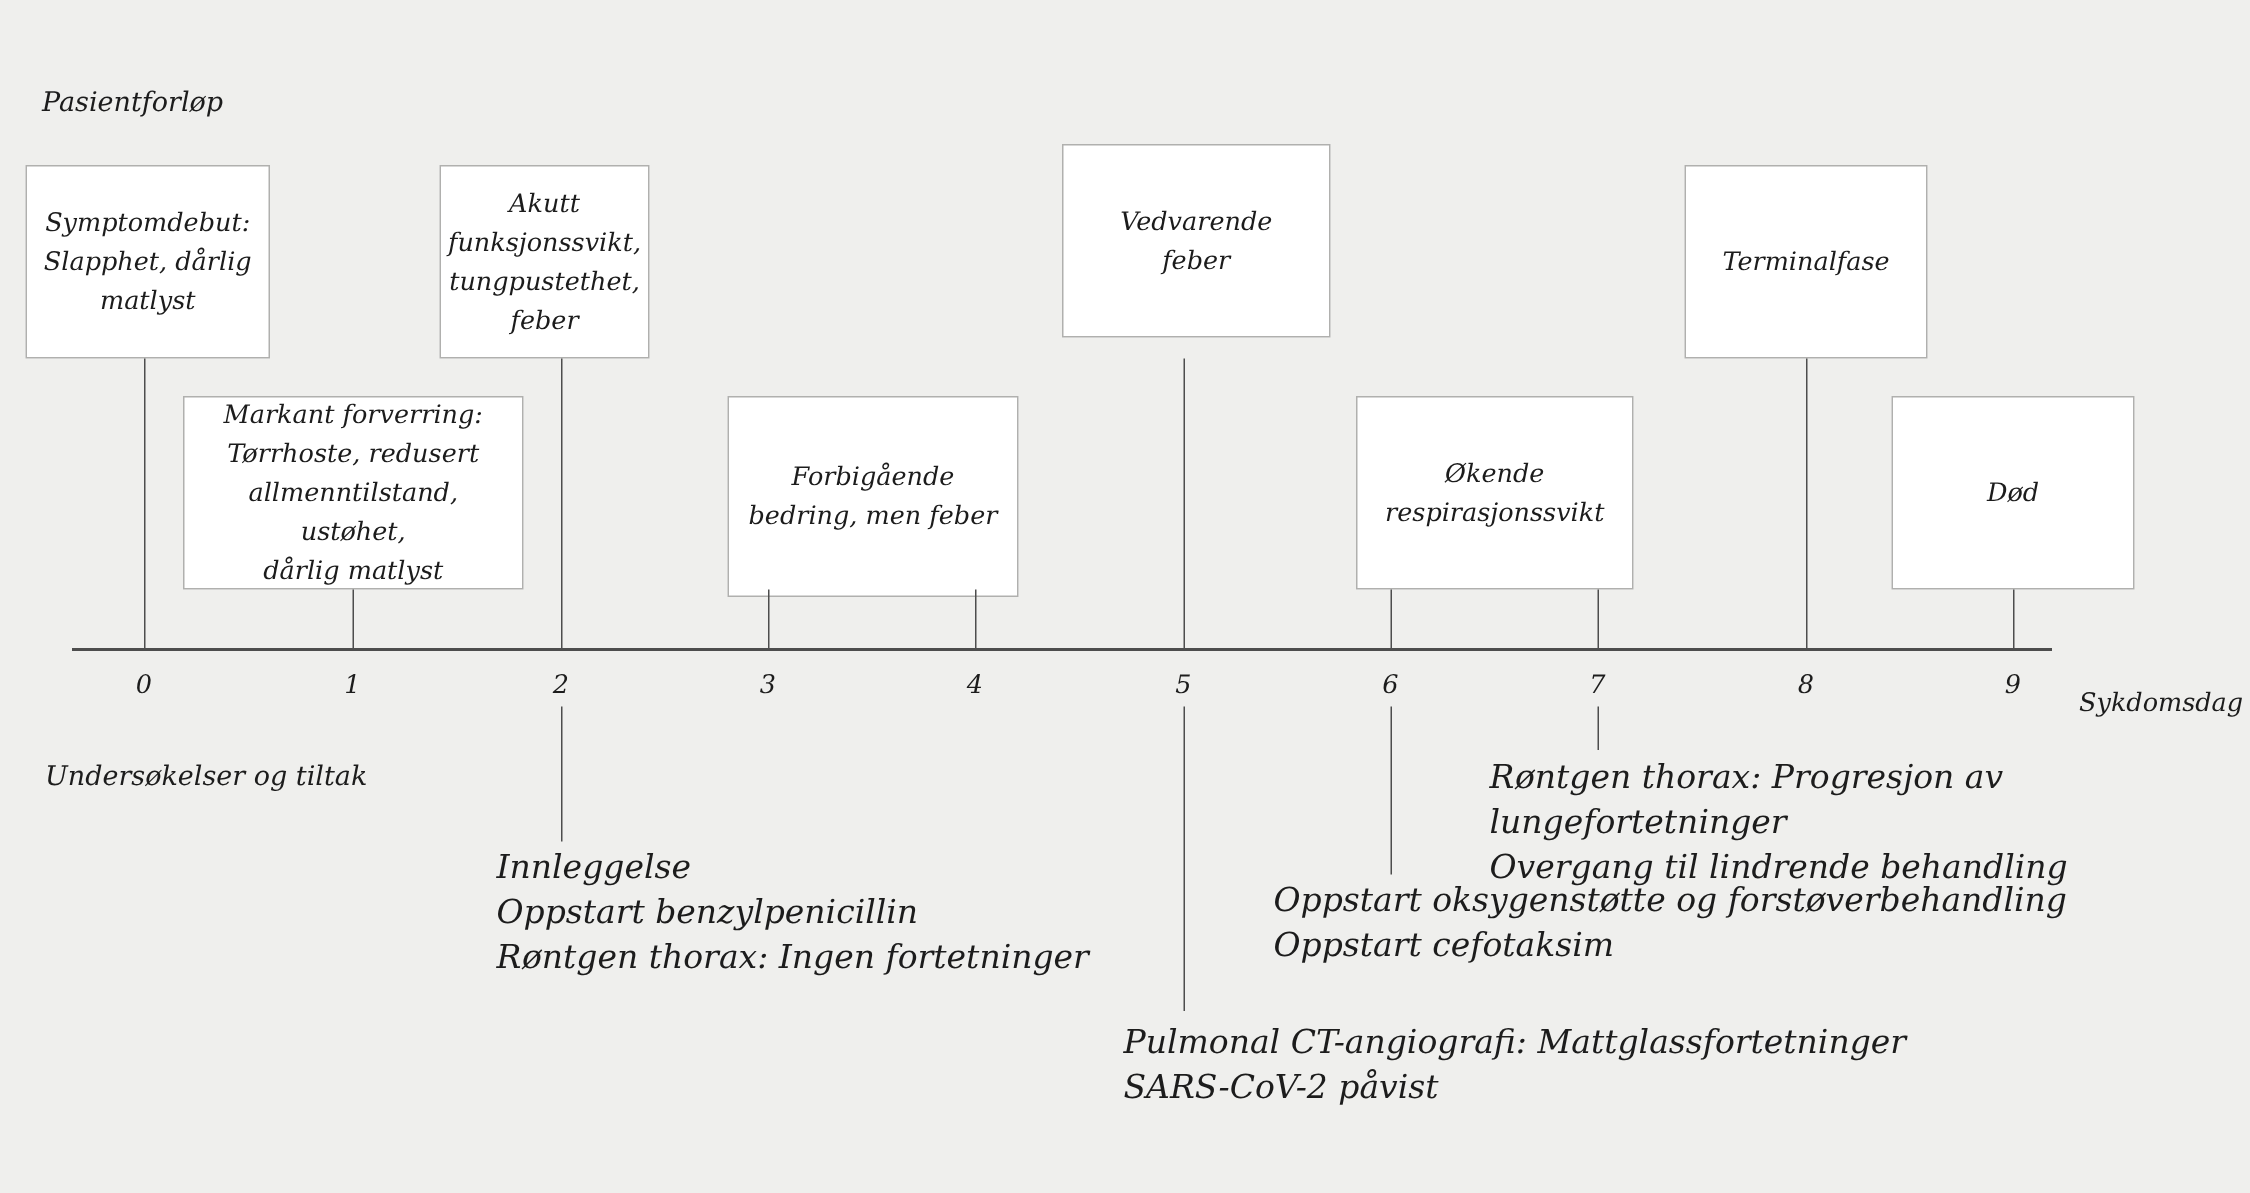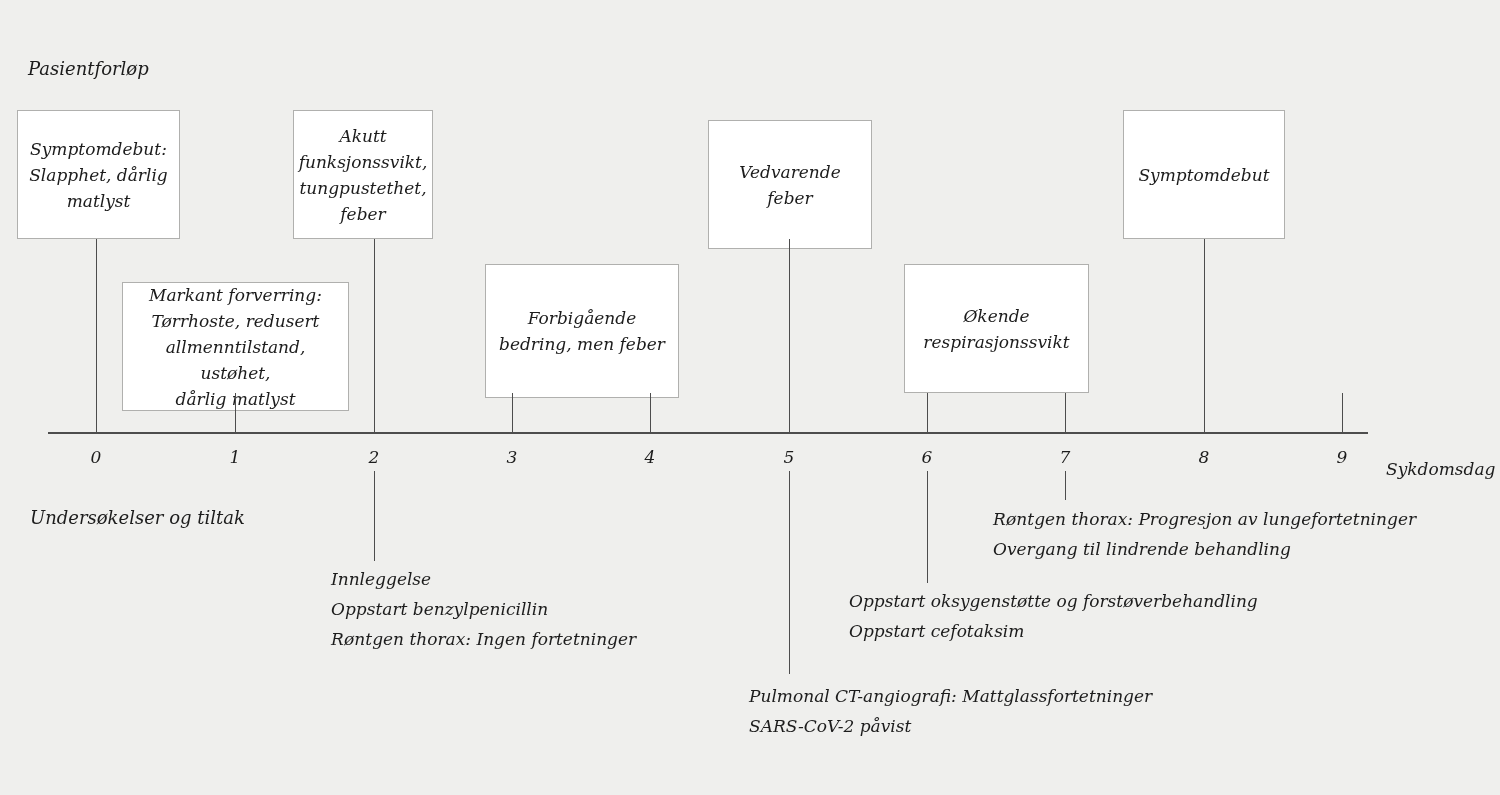--- a/index.html
+++ b/index.html
@@ -62,63 +62,66 @@
     line-height:22px;
   }
   .axis-name{
     position:absolute;
     font-size:17px;
     line-height:22px;
     margin-top:12px;
   }
   .annotation{
     position:absolute;
-    font-size:17px;
+    font-size:22px;
     line-height:30px;
     white-space:pre-line;
   }
 </style>
 </head>
 <body>
 
 <div class="figure">
 
   <div class="section-label" style="left:28px; top:58px;">Pasientforløp</div>
 
   <div class="event-box" style="left:17px;  top:110px; width:163px; height:129px;">
     <div class="box-label">Symptomdebut:
 Slapphet, dårlig
 matlyst</div>
   </div>
-  <div class="event-box" style="left:122px; top:264px; width:227px; height:129px;margin-top:18px;">
+  <div class="event-box" style="left:122px; top:264px; width:227px; height:129px;">
     <div class="box-label">Markant forverring:
 Tørrhoste, redusert
 allmenntilstand, ustøhet,
 dårlig matlyst</div>
   </div>
   <div class="event-box" style="left:293px; top:110px; width:140px; height:129px;">
     <div class="box-label">Akutt
 funksjonssvikt,
 tungpustethet,
 feber</div>
   </div>
   <div class="event-box" style="left:485px; top:264px; width:194px; height:134px;">
     <div class="box-label">Forbigående
 bedring, men feber</div>
   </div>
-  <div class="event-box" style="left:708px; top:120px; width:164px; height:129px;">
+  <div class="event-box" style="left:708px; top:96px; width:179px; height:129px;">
     <div class="box-label">Vedvarende
 feber</div>
   </div>
   <div class="event-box" style="left:904px; top:264px; width:185px; height:129px;align-items:center;">
     <div class="box-label">Økende
 respirasjonssvikt</div>
   </div>
   <div class="event-box" style="left:1123px; top:110px; width:162px; height:129px;">
-    <div class="box-label">Symptomdebut</div>
+    <div class="box-label">Terminalfase</div>
+  </div>
+  <div class="event-box" style="left:1261px; top:264px; width:162px; height:129px;">
+    <div class="box-label">Død</div>
   </div>
 
   <div class="vline" style="left:96px;   top:239px; height:193px;"></div>
   <div class="vline" style="left:235px;  top:393px; height:39px;"></div>
   <div class="vline" style="left:374px;  top:239px; height:193px;"></div>
   <div class="vline" style="left:512px;  top:393px; height:39px;"></div>
   <div class="vline" style="left:650px;  top:393px; height:39px;"></div>
   <div class="vline" style="left:789px;  top:239px; height:193px;"></div>
   <div class="vline" style="left:927px;  top:393px; height:39px;"></div>
   <div class="vline" style="left:1065px; top:393px; height:39px;"></div>

